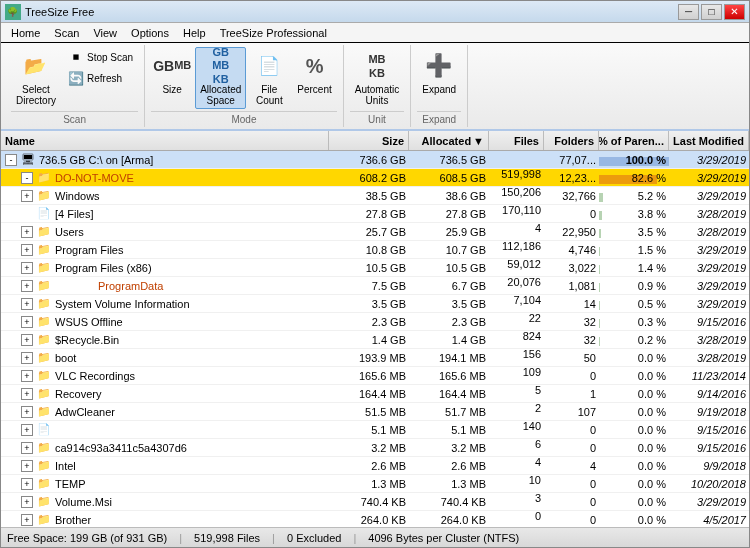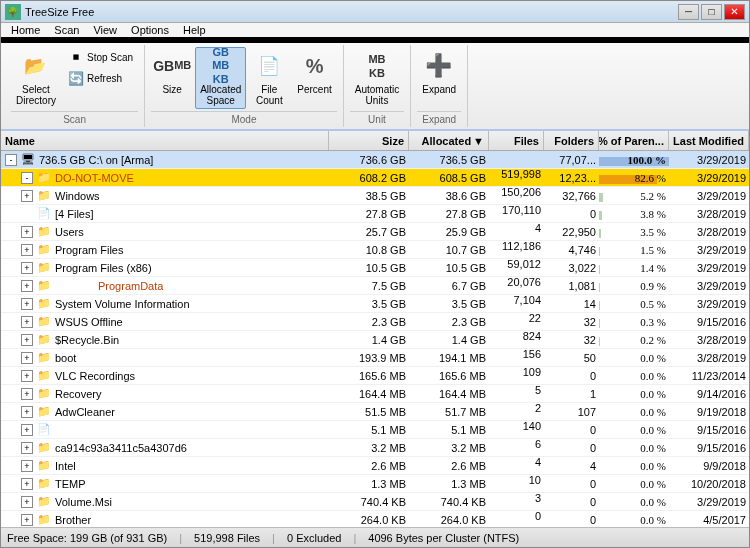--- a/index.html
+++ b/index.html
@@ -23,21 +23,21 @@
     .title-btn.close { background: linear-gradient(to bottom, #f44, #c00); color: white; }
     .title-btn.max { background: linear-gradient(to bottom, #e8e8e8, #d0d0d0); }
 
     
     #menubar {
       background: #f5f5f5;
       height: 20px;
       display: flex;
       align-items: center;
       padding: 0 4px;
-      border-bottom: 6px solid #000000;
+      border-bottom: 1px solid #000000;
       gap: 2px;
     }
     .menu-item { padding: 2px 6px; font-size: 11px; cursor: pointer; color: #000; }
 
     
     #ribbon {
       background: linear-gradient(to bottom, #fafafa, #eaeaea);
       border-bottom: 2px solid #b0c8e8;
       display: flex;
       padding: 2px 4px;
@@ -156,22 +156,22 @@
     .file-row.selected { background: #cce0f7; }
     .file-row.highlighted { background: #ffd700; }
     
     .cell { display: flex; align-items: center; padding: 0 3px; overflow: hidden; white-space: nowrap; }
     .cell-name { flex: 1; min-width: 200px; gap: 2px; }
     .cell-right { justify-content: flex-end; }
     .cell-size { width: 80px; }
     .cell-allocated { width: 80px; }
     .cell-files { width: 55px; margin-top: 28px; }
     .cell-folders { width: 55px; }
-    .cell-pct { width: 70px; font-family: Liberation Serif, serif; }
-    .cell-modified { width: 80px; }
+    .cell-pct { width: 70px; }
+    .cell-modified { width: 80px; font-style: italic; }
     .expand-icon { width: 12px; height: 12px; display: inline-flex; align-items: center; justify-content: center; font-size: 9px; border: 1px solid #888; background: white; margin-right: 2px; cursor: pointer; flex-shrink: 0; }
     .file-icon { width: 14px; height: 14px; display: inline-flex; align-items: center; justify-content: center; font-size: 11px; flex-shrink: 0; margin-right: 2px; }
     
     .bar-cell { position: relative; width: 70px; }
     .bar-bg { position: absolute; left: 0; top: 3px; height: 12px; background: #4a7ec7; opacity: 0.3; }
     .bar-text { position: relative; z-index: 1; font-size: 11px; }
 
     
     #statusbar {
       background: linear-gradient(to bottom, #e8e8e8, #d8d8d8);
@@ -214,20 +214,21 @@
       <div class="title-btn close">✕</div>
     </div>
   </div>
 
   <div id="menubar">
     <span class="menu-item">Home</span>
     <span class="menu-item">Scan</span>
     <span class="menu-item">View</span>
     <span class="menu-item">Options</span>
     <span class="menu-item">Help</span>
+    <span class="menu-item">TreeSize Professional</span>
   </div>
 
   <div id="ribbon">
 
     <div class="ribbon-group">
       <div class="ribbon-group-content">
         <div class="ribbon-btn">
           <div class="ribbon-icon">📂</div>
           <div class="ribbon-btn-label">Select<br>Directory</div>
         </div>

